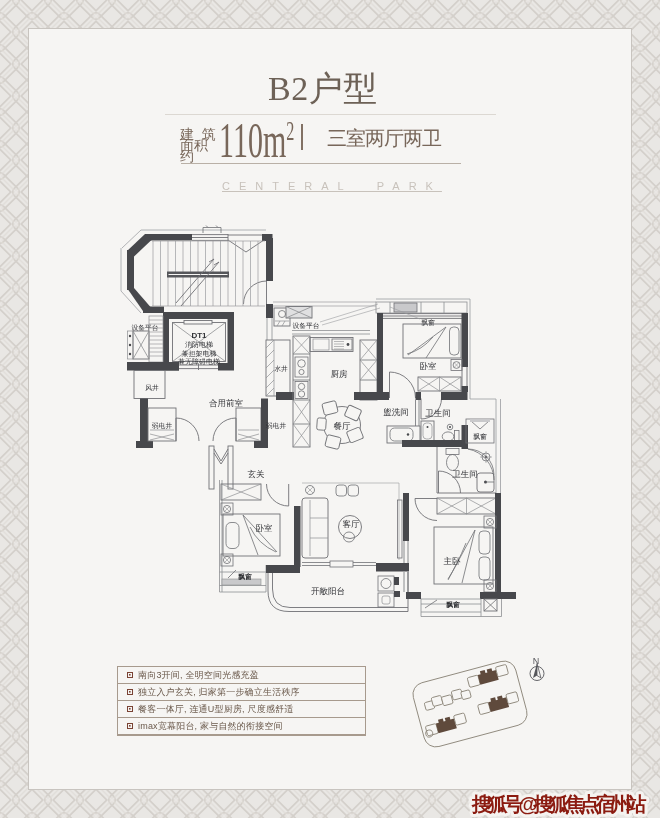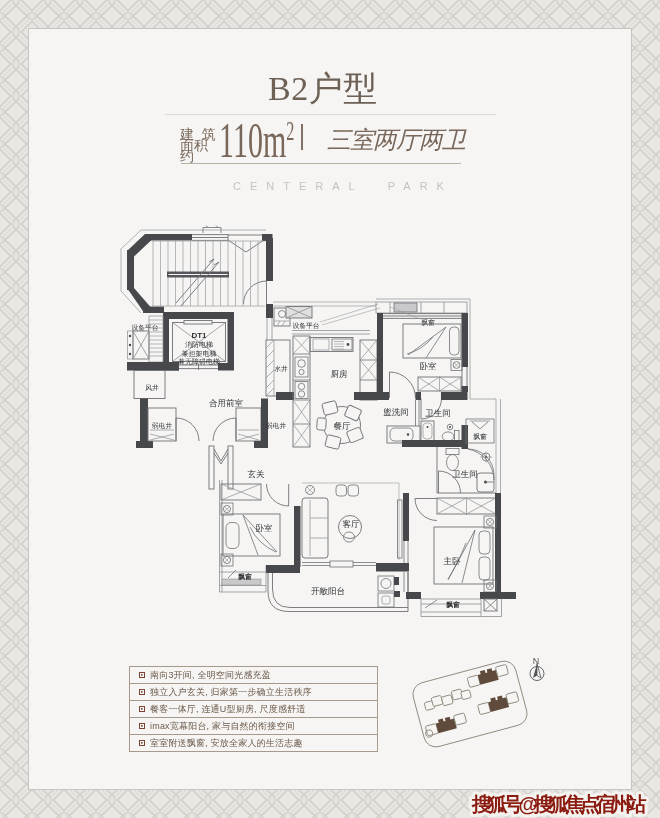--- a/index.html
+++ b/index.html
@@ -36,25 +36,25 @@
 <div class="abs" style="left:28px;top:28px;width:604px;height:762px;background:#f6f5f3;border:1px solid #c8c4bf;box-sizing:border-box;"></div>
 
 <div class="abs" style="left:268px;top:72px;font-family:'Liberation Serif',serif;font-size:34px;color:#6d6156;letter-spacing:0.5px;line-height:1;">B2户型</div>
 
 <div class="abs" style="left:165px;top:114px;width:331px;height:1px;background:#dcd8d2;"></div>
 
 <div class="abs" style="left:180px;top:129px;width:40px;font-size:14px;color:#78675a;line-height:11px;">建&nbsp;&nbsp;筑<br>面积约</div>
 <div class="abs" style="left:219px;top:115px;font-family:'Liberation Serif',serif;font-size:50px;color:#78675a;line-height:1;transform:scaleX(0.6);transform-origin:0 0;">110m<span style="font-size:27px;vertical-align:17px;">2</span></div>
 
 <div class="abs" style="left:301px;top:124px;width:2px;height:26px;background:#827164;"></div>
-<div class="abs" style="left:327px;top:128px;font-size:24px;color:#78675a;letter-spacing:-1px;line-height:1.04;font-style:italic;">三室两厅两卫</div>
+<div class="abs" style="left:327px;top:128px;font-size:20px;color:#78675a;letter-spacing:-1px;line-height:1.04;">三室两厅两卫</div>
 
 <div class="abs" style="left:181px;top:163px;width:280px;height:1px;background:#b9b0a6;"></div>
 
-<div class="abs" style="left:233px;top:180px;font-size:11px;color:#c8c2bb;letter-spacing:9px;white-space:nowrap;">CENTERAL&nbsp;&nbsp;PARK</div>
+<div class="abs" style="left:222px;top:180px;font-size:11px;color:#c8c2bb;letter-spacing:9px;white-space:nowrap;text-decoration:underline;">CENTERAL&nbsp;&nbsp;PARK</div>
 
 <svg id="plan" class="abs" style="left:0;top:0" width="660" height="818" viewBox="0 0 660 818" fill="none" font-family="Liberation Sans,sans-serif">
 <g stroke-linecap="butt">
 
 <path d="M141,230 L266,230 M122,248 L141,230 M121,248 L121,291 M121,291 L141,313" stroke="#a0a1a4" stroke-width="0.8"></path>
 
 <rect x="145" y="234" width="47" height="6.5" fill="#47484c"></rect>
 
 <path d="M192,234.6 L228,234.6 M192,237.5 L228,237.5 M192,240.4 L228,240.4 M228,234 L228,241" stroke="#707175" stroke-width="0.9"></path>
 
@@ -430,23 +430,22 @@
   </g>
 </g>
 
 <text x="536" y="664" fill="#55565a" stroke="none" font-size="9" text-anchor="middle">N</text>
 <circle cx="537" cy="673.5" r="7" stroke="#55565a" stroke-width="0.9"></circle>
 <path d="M537,663.5 L533,678 L537,675.5 Z" fill="#55565a" stroke="none"></path>
 <path d="M537,663.5 L541,678 L537,675.5 Z" stroke="#55565a" stroke-width="0.8"></path>
 </g>
 </svg>
 
-<div class="abs" style="left:117px;top:666px;width:249px;border:1px solid #a79a8d;box-sizing:border-box;margin-left:12px;">
+<div class="abs" style="left:117px;top:666px;width:249px;border:1px solid #a79a8d;box-sizing:border-box;">
   <div style="height:16px;border-bottom:1px solid #a79a8d;font-size:9px;color:#6a594b;line-height:16px;padding-left:9px;letter-spacing:0.2px;"><span style="display:inline-block;width:4px;height:4px;border:1.2px solid #7a4334;margin-right:5px;vertical-align:0.5px;background-image:linear-gradient(#7a4334,#7a4334);background-size:1.6px 1.6px;background-position:center;background-repeat:no-repeat;"></span>南向3开间, 全明空间光感充盈</div>
   <div style="height:16px;border-bottom:1px solid #a79a8d;font-size:9px;color:#6a594b;line-height:16px;padding-left:9px;letter-spacing:0.2px;"><span style="display:inline-block;width:4px;height:4px;border:1.2px solid #7a4334;margin-right:5px;vertical-align:0.5px;background-image:linear-gradient(#7a4334,#7a4334);background-size:1.6px 1.6px;background-position:center;background-repeat:no-repeat;"></span>独立入户玄关, 归家第一步确立生活秩序</div>
   <div style="height:16px;border-bottom:1px solid #a79a8d;font-size:9px;color:#6a594b;line-height:16px;padding-left:9px;letter-spacing:0.2px;"><span style="display:inline-block;width:4px;height:4px;border:1.2px solid #7a4334;margin-right:5px;vertical-align:0.5px;background-image:linear-gradient(#7a4334,#7a4334);background-size:1.6px 1.6px;background-position:center;background-repeat:no-repeat;"></span>餐客一体厅, 连通U型厨房, 尺度感舒适</div>
   <div style="height:16px;border-bottom:1px solid #a79a8d;font-size:9px;color:#6a594b;line-height:16px;padding-left:9px;letter-spacing:0.2px;"><span style="display:inline-block;width:4px;height:4px;border:1.2px solid #7a4334;margin-right:5px;vertical-align:0.5px;background-image:linear-gradient(#7a4334,#7a4334);background-size:1.6px 1.6px;background-position:center;background-repeat:no-repeat;"></span>imax宽幕阳台, 家与自然的衔接空间</div>
-  <div style="height:16px;font-size:9px;color:#6a594b;line-height:16px;padding-left:9px;letter-spacing:0.2px;"><span style="display:inline-block;width:4px;height:4px;border:1.2px solid #7a4334;margin-right:5px;vertical-align:0.5px;background-image:linear-gradient(#7a4334,#7a4334);background-size:1.6px 1.6px;background-position:center;background-repeat:no-repeat;"></span>室室附送飘窗, 安放全家人的生活志趣</div>
 </div>
 
 <svg class="abs" style="left:455px;top:782px" width="205" height="36" viewBox="0 0 205 36">
   <text x="17" y="29" font-family="Liberation Sans,sans-serif" font-size="20" font-weight="bold" letter-spacing="-4.5" fill="#8b1b10" stroke="#f5f3f0" stroke-width="6" paint-order="stroke" stroke-linejoin="round">搜狐号@搜狐焦点宿州站</text>
 </svg>
 
 </body></html>

